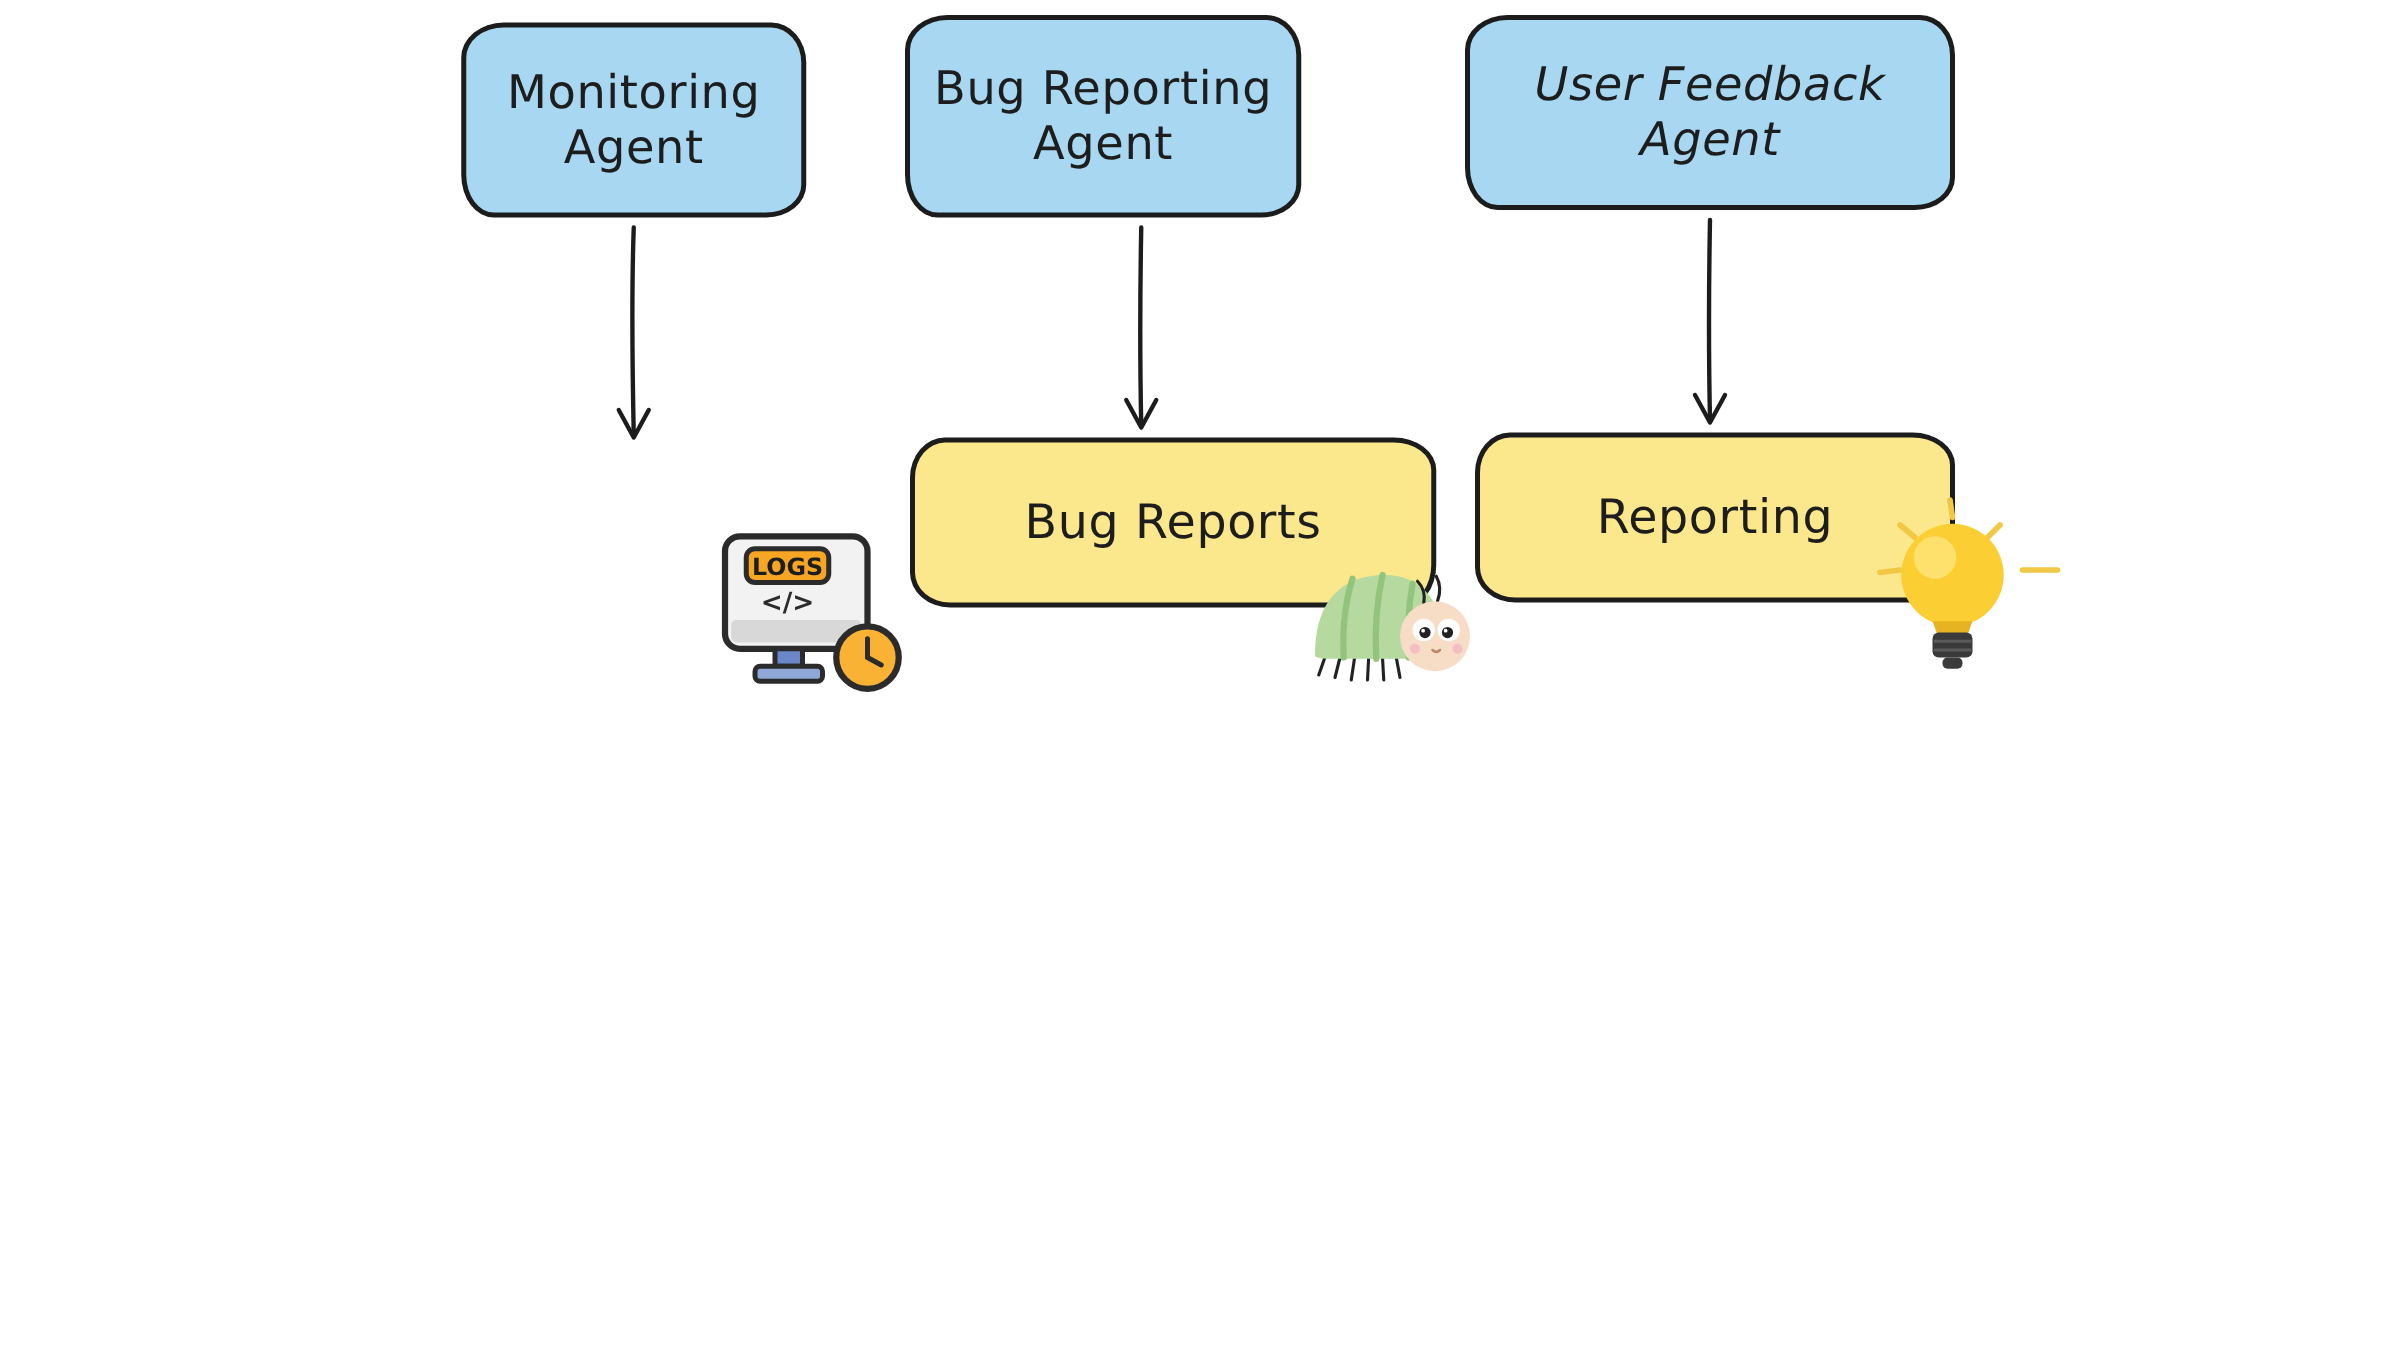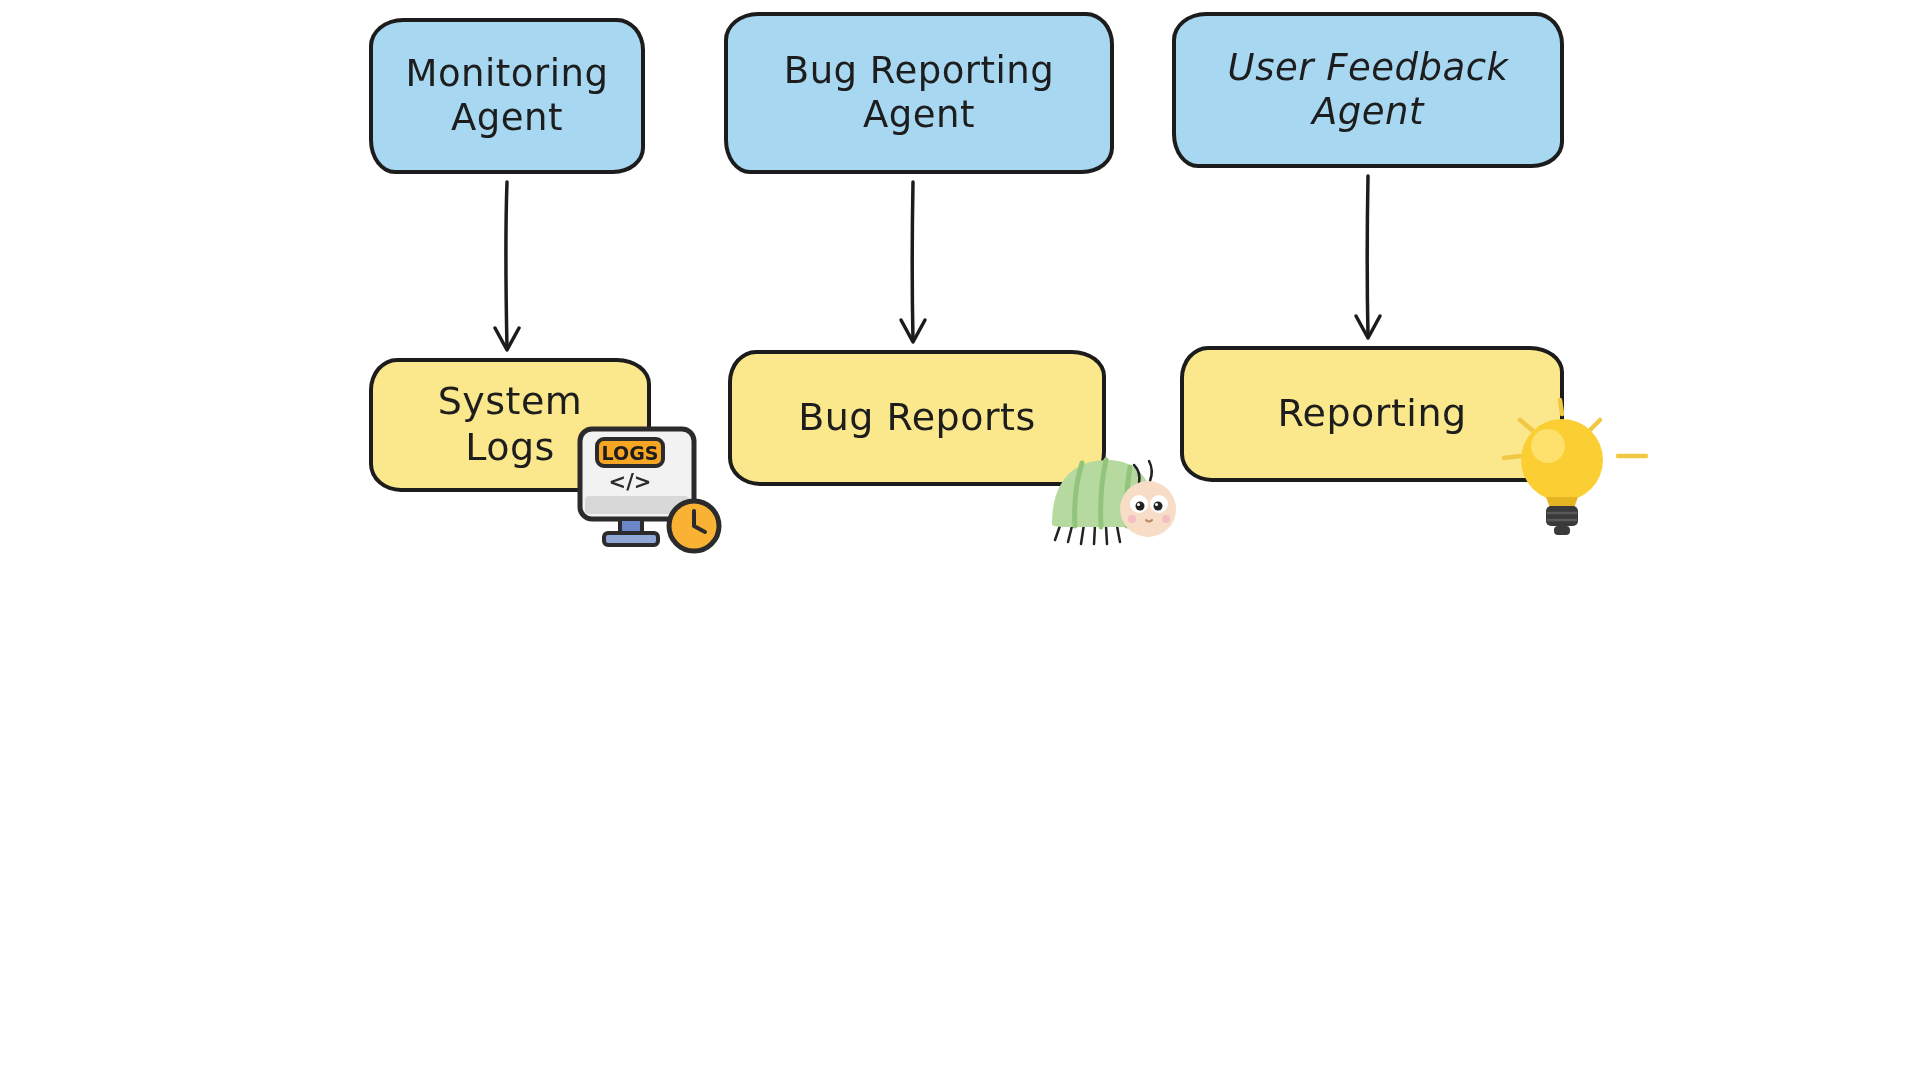--- a/index.html
+++ b/index.html
@@ -30,25 +30,25 @@
     border-radius: 34px 28px 32px 26px / 28px 32px 26px 34px;
     font-size: 37px;
   }
   .artifact {
     background: #fbe78c;
     border-radius: 28px 34px 26px 32px / 32px 26px 34px 28px;
     font-size: 38px;
   }
 
   #agent-0 { left: 369px; top: 18px;  width: 276px; height: 156px; }
-  #agent-1 { left: 724px; top: 12px;  width: 390px; height: 162px; }
+  #agent-1 { left: 724px; top: 12px;  width: 317px; height: 162px; }
   #agent-2 { left: 1172px; top: 12px; width: 392px; height: 156px; font-style: italic; }
 
   #artifact-0 { left: 369px;  top: 358px; width: 282px; height: 134px; }
-  #artifact-1 { left: 728px;  top: 350px; width: 378px; height: 136px; }
+  #artifact-1 { left: 728px;  top: 350px; width: 421px; height: 136px; }
   #artifact-2 { left: 1180px; top: 346px; width: 384px; height: 136px; }
 
   .arrow-layer {
     position: absolute; left: 0; top: 0; width: 1920px; height: 1080px;
     pointer-events: none;
   }
 
   .icon-box { position: absolute; }
   #icon-monitor { left: 572px;  top: 424px; width: 152px; height: 136px; }
   #icon-bug     { left: 1042px; top: 430px; width: 140px; height: 118px; }
@@ -82,24 +82,20 @@
   </div>
   <div class="node agent" id="agent-1">
     <span class="label">Bug Reporting
 Agent</span>
   </div>
   <div class="node agent" id="agent-2">
     <span class="label">User Feedback
 Agent</span>
   </div>
 
-  <div class="node artifact" id="artifact-0">
-    <span class="label">System
-Logs</span>
-  </div>
   <div class="node artifact" id="artifact-1">
     <span class="label">Bug Reports</span>
   </div>
   <div class="node artifact" id="artifact-2">
     <span class="label">Reporting</span>
   </div>
 
   <div class="icon-box" id="icon-monitor">
     <svg viewBox="0 0 152 136" width="152" height="136">
       <rect x="8" y="5" width="114" height="90" rx="12" fill="#f2f2f2" stroke="#2b2b2b" stroke-width="5"></rect>

